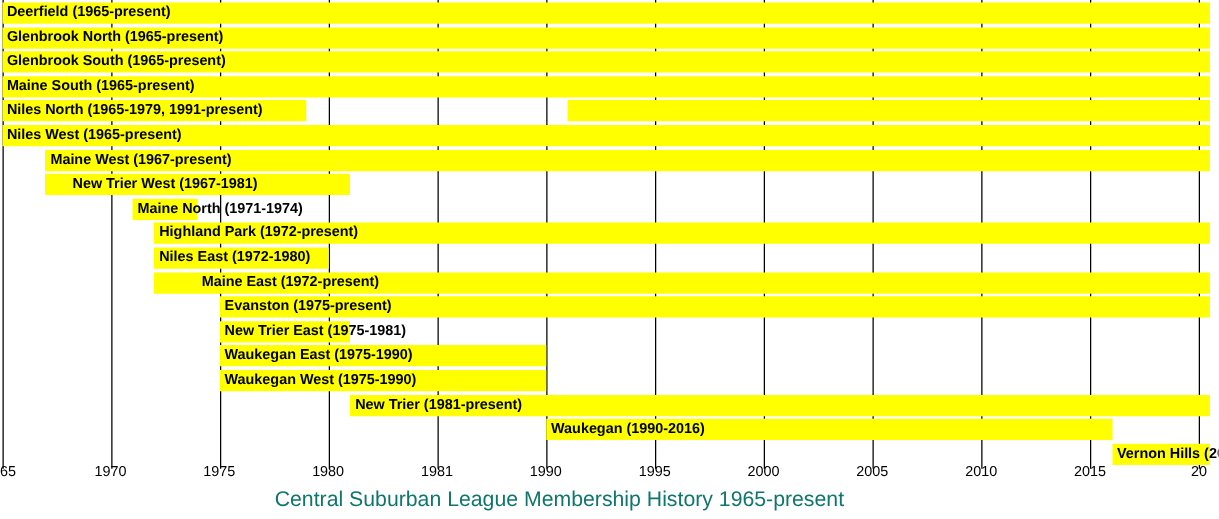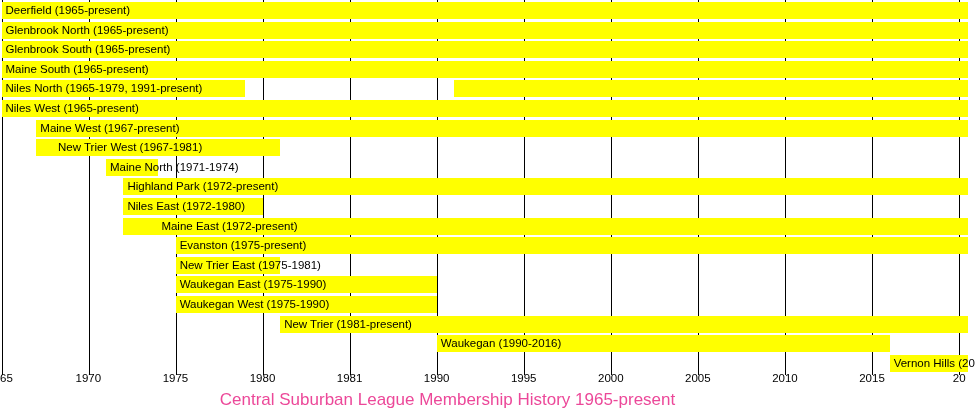--- a/index.html
+++ b/index.html
@@ -16,20 +16,21 @@
     height: 415px;
     overflow: hidden;
     background: #ffffff;
   }
   #plot {
     position: absolute;
     left: 0;
     top: 0;
     width: 975px;
     height: 375px;
+    font-weight: bold;
   }
   .gridline {
     position: absolute;
     top: 0;
     width: 1px;
     background: #000000;
   }
   .bar {
     position: absolute;
     background: #ffff00;
@@ -61,21 +62,21 @@
     color: #000000;
     white-space: nowrap;
   }
   #title {
     position: absolute;
     left: 0;
     top: 390px;
     width: 895px;
     text-align: center;
     font-size: 17px;
-    color: #ec4899;
+    color: #0f766e;
   }
 </style>
 </head>
 <body>
 
 <div id="wrap">
   <div id="plot">
       <div class="gridline" style="left: 2px; height: 375px;"></div>
       <div class="gridline" style="left: 89px; height: 375px;"></div>
       <div class="gridline" style="left: 176px; height: 375px;"></div>

